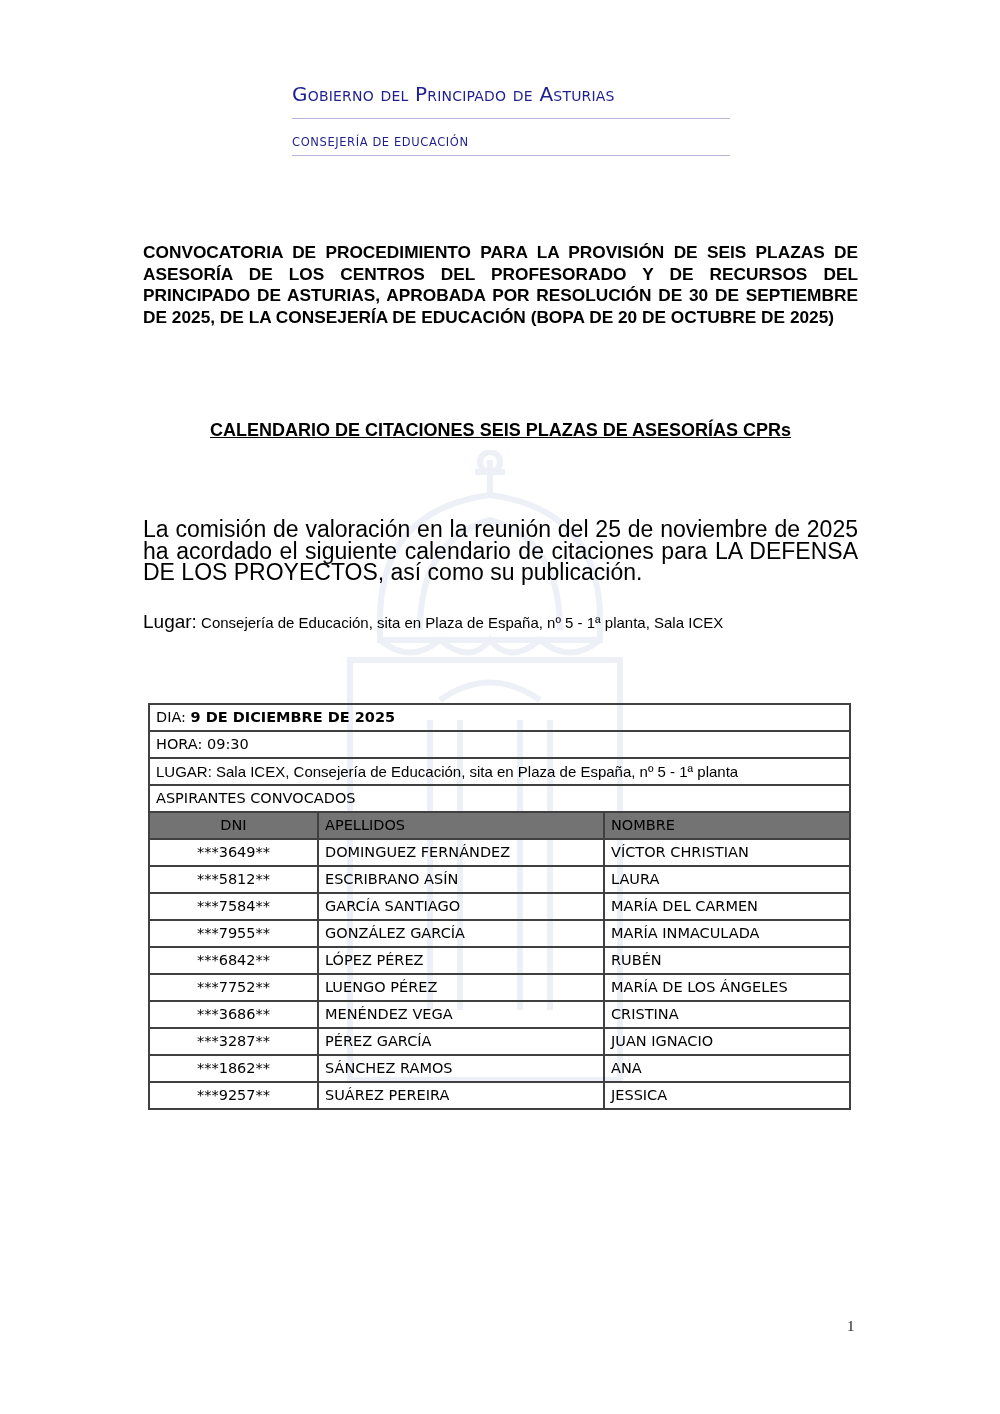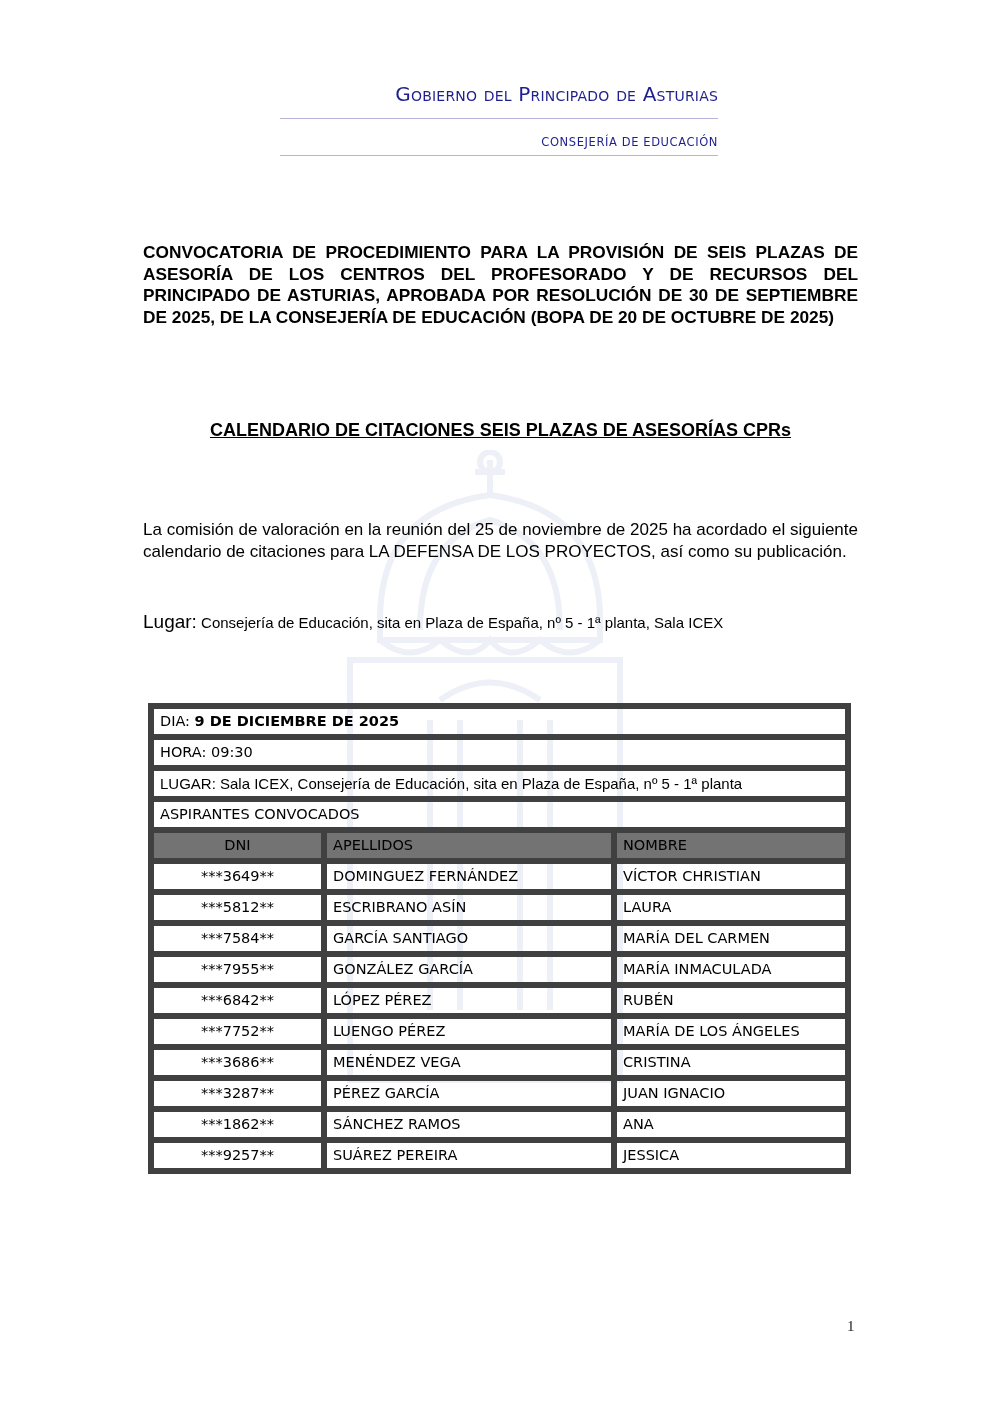--- a/index.html
+++ b/index.html
@@ -1,36 +1,36 @@
 <!DOCTYPE html>
 <html><head>
   <meta charset="utf-8">
   <style>
     html, body { margin: 0; padding: 0; background: #ffffff; }
     body { width: 1000px; height: 1414px; position: relative; overflow: hidden; font-family: "Liberation Sans", sans-serif; color: #000; }
 
     .watermark { position: absolute; left: 340px; top: 450px; width: 300px; height: 640px; pointer-events: none; }
 
-    .header { position: absolute; left: 280px; top: 82px; width: 438px; text-align: right; }
+    .header { position: absolute; left: 292px; top: 82px; width: 438px; text-align: left; }
     .header-title { font-family: "DejaVu Sans", sans-serif; font-variant: small-caps; color: #1f1f8f; font-size: 20px; letter-spacing: 0.2px; line-height: 24px; }
     .header-rule { height: 1px; background: #b9b2d8; margin: 0; }
     .header-rule.top { margin-top: 12px; }
     .header-sub { font-family: "DejaVu Sans", sans-serif; color: #1f1f8f; font-size: 11.5px; letter-spacing: 0.6px; line-height: 14px; padding: 6px 0 6px; text-transform: uppercase; margin-top: 10px; }
 
     .convocatoria { position: absolute; left: 143px; top: 242px; width: 715px; font-weight: bold; font-size: 17.3px; line-height: 21.5px; text-align: justify; text-align-last: left; }
 
     .cal-title { position: absolute; left: 143px; top: 420px; width: 715px; text-align: center; font-weight: bold; font-size: 18px; text-decoration: underline; }
 
-    .intro { position: absolute; left: 143px; top: 519px; width: 715px; font-size: 17px; line-height: 21.5px; text-align: justify; text-align-last: left; }
+    .intro { position: absolute; left: 143px; top: 519px; width: 715px; font-size: 23px; line-height: 21.5px; text-align: justify; text-align-last: left; }
 
     .lugar { position: absolute; left: 143px; top: 611px; width: 715px; font-size: 15px; line-height: 22px; }
     .lugar .lab { font-size: 19px; }
 
     table.citas { position: absolute; left: 148px; top: 703px; width: 703px; border-collapse: collapse; font-family: "DejaVu Sans", sans-serif; font-size: 14.5px; }
-    table.citas td { border: 6px solid #404040; height: 25px; padding: 0 6px; line-height: 25px; white-space: nowrap; }
+    table.citas td { border: 2px solid #404040; height: 25px; padding: 0 6px; line-height: 25px; white-space: nowrap; }
     table.citas td.c { text-align: left; }
     table.citas tr.colhead td { background: #737373; }
     table.citas td.dni { width: 155px; text-align: center; }
     table.citas td.ape { width: 272px; }
     table.citas .lugar-cell { font-family: "Liberation Sans", sans-serif; font-size: 15px; margin-top: 16px; }
     .b { font-weight: bold; }
 
     .page-num { position: absolute; left: 847px; top: 1318px; font-family: "Liberation Serif", serif; font-size: 15px; color: #222; }
   </style>
 </head>

